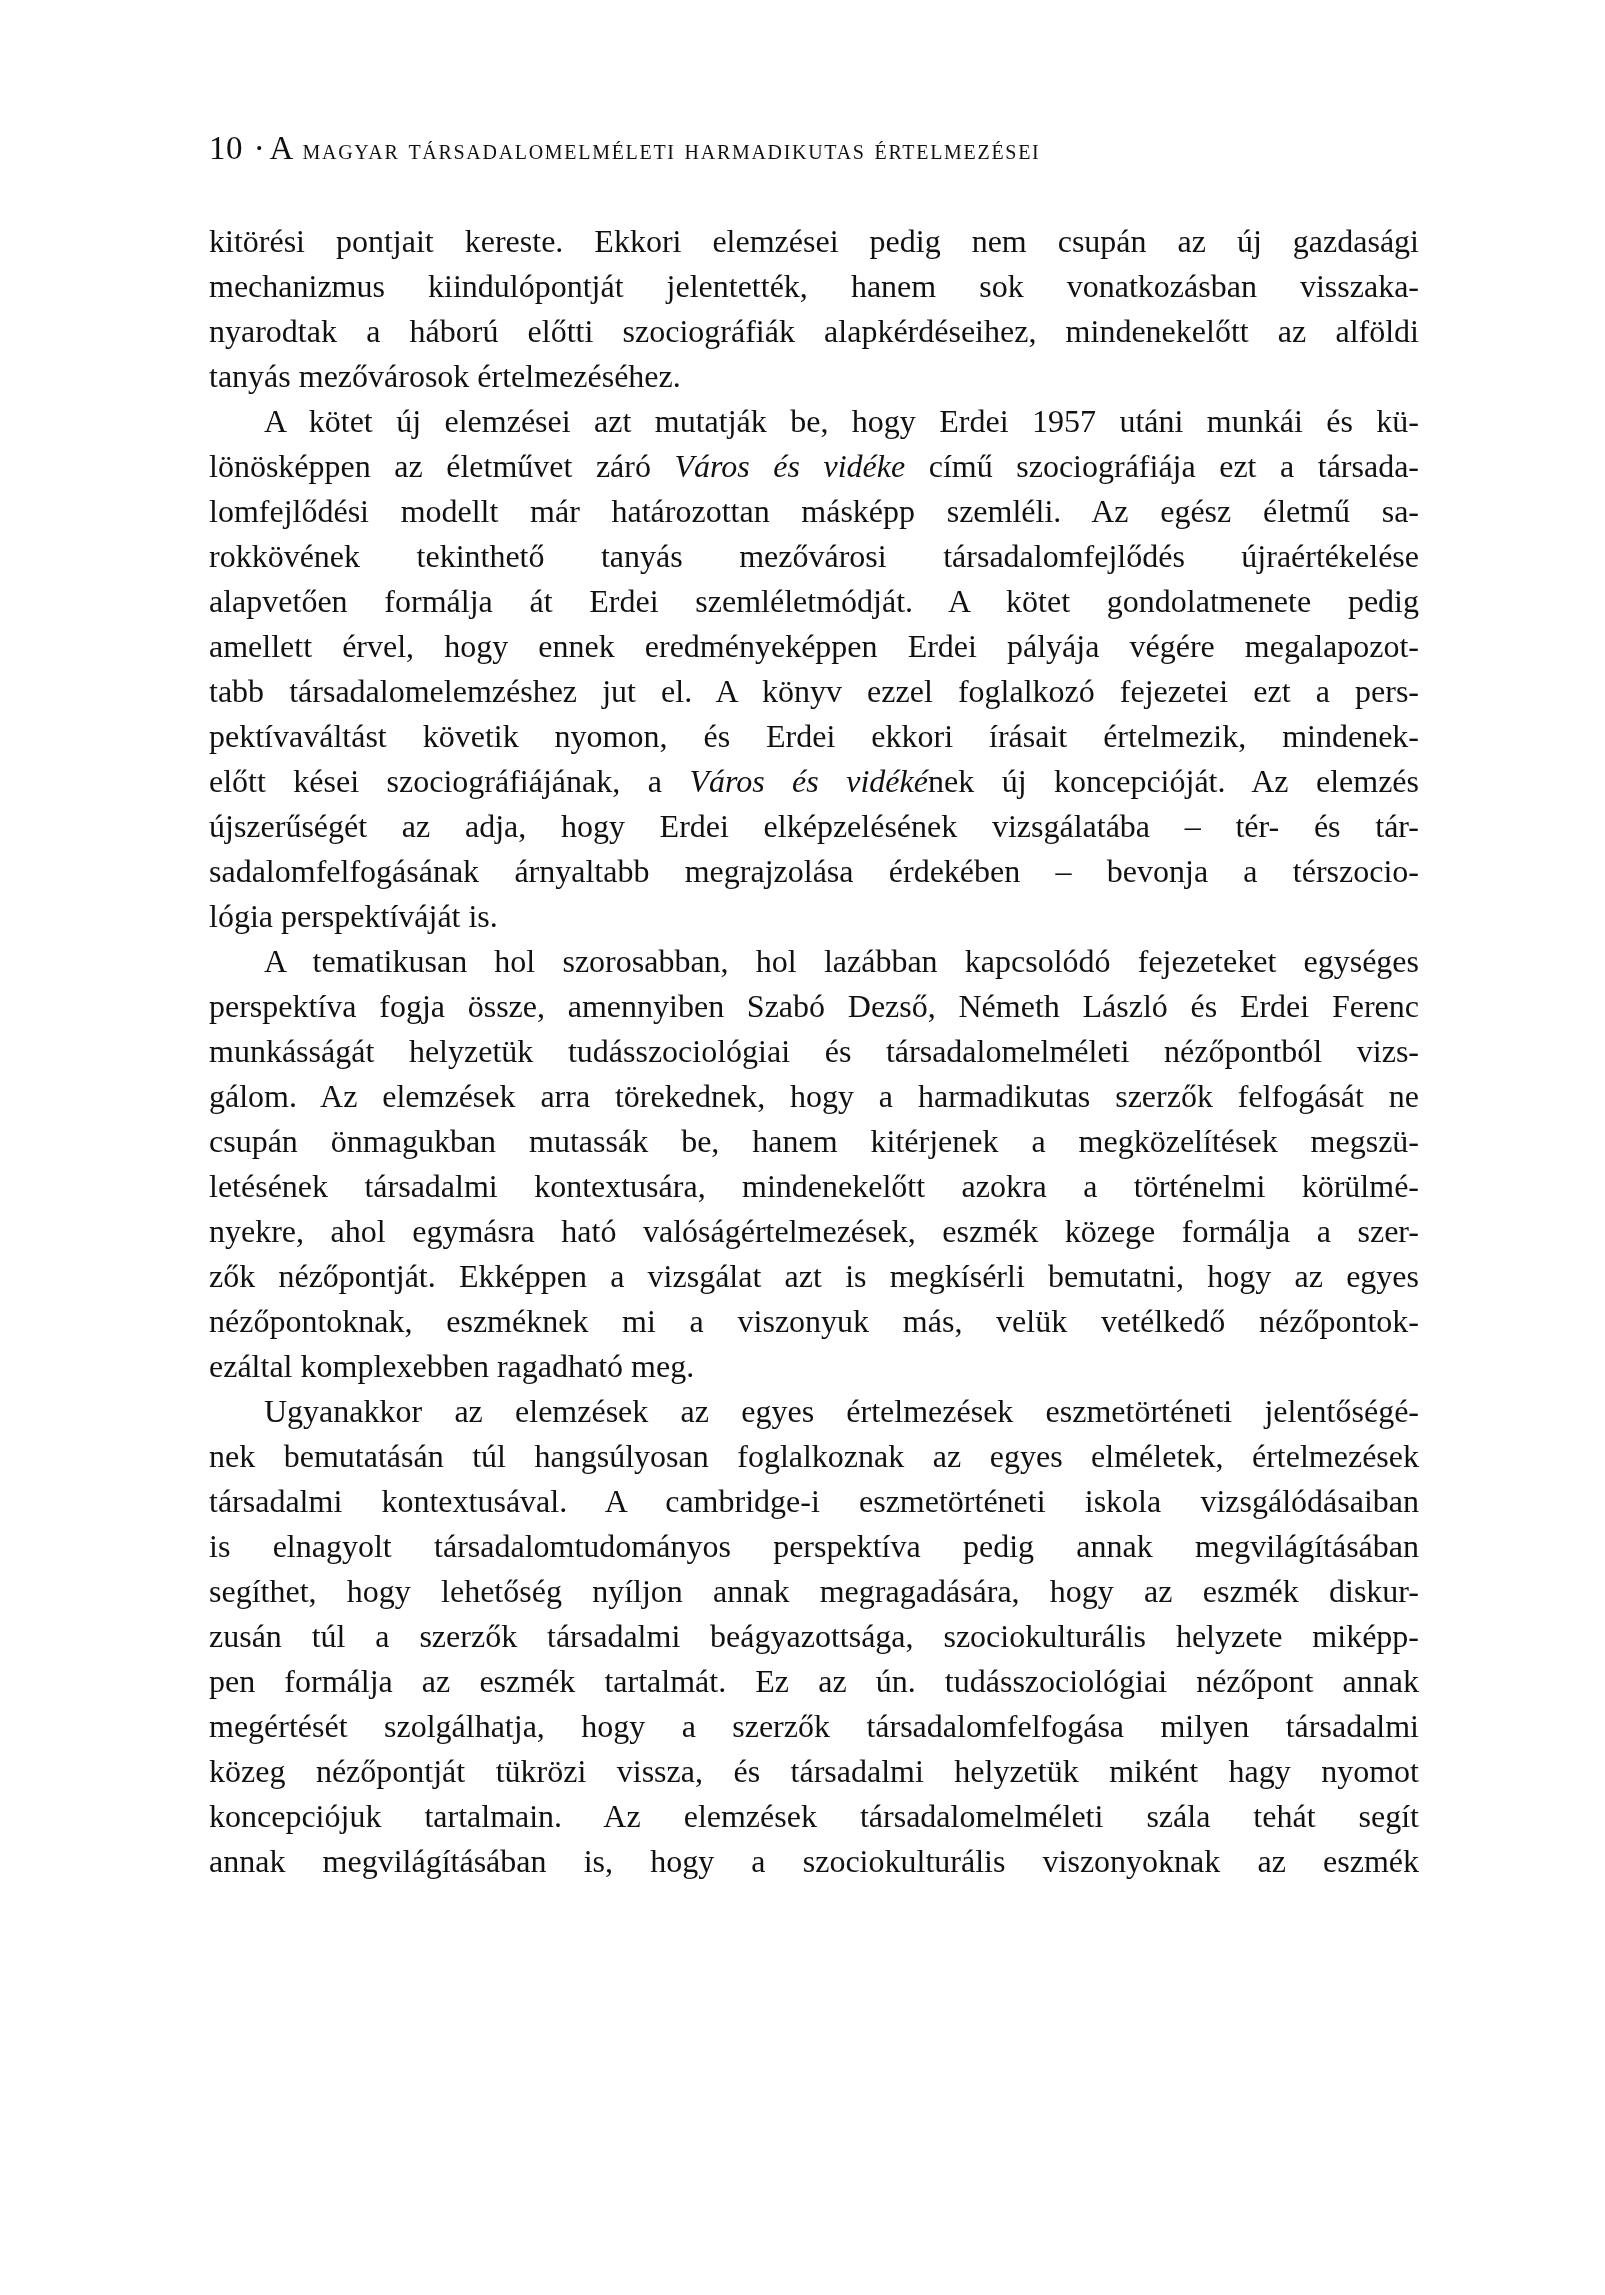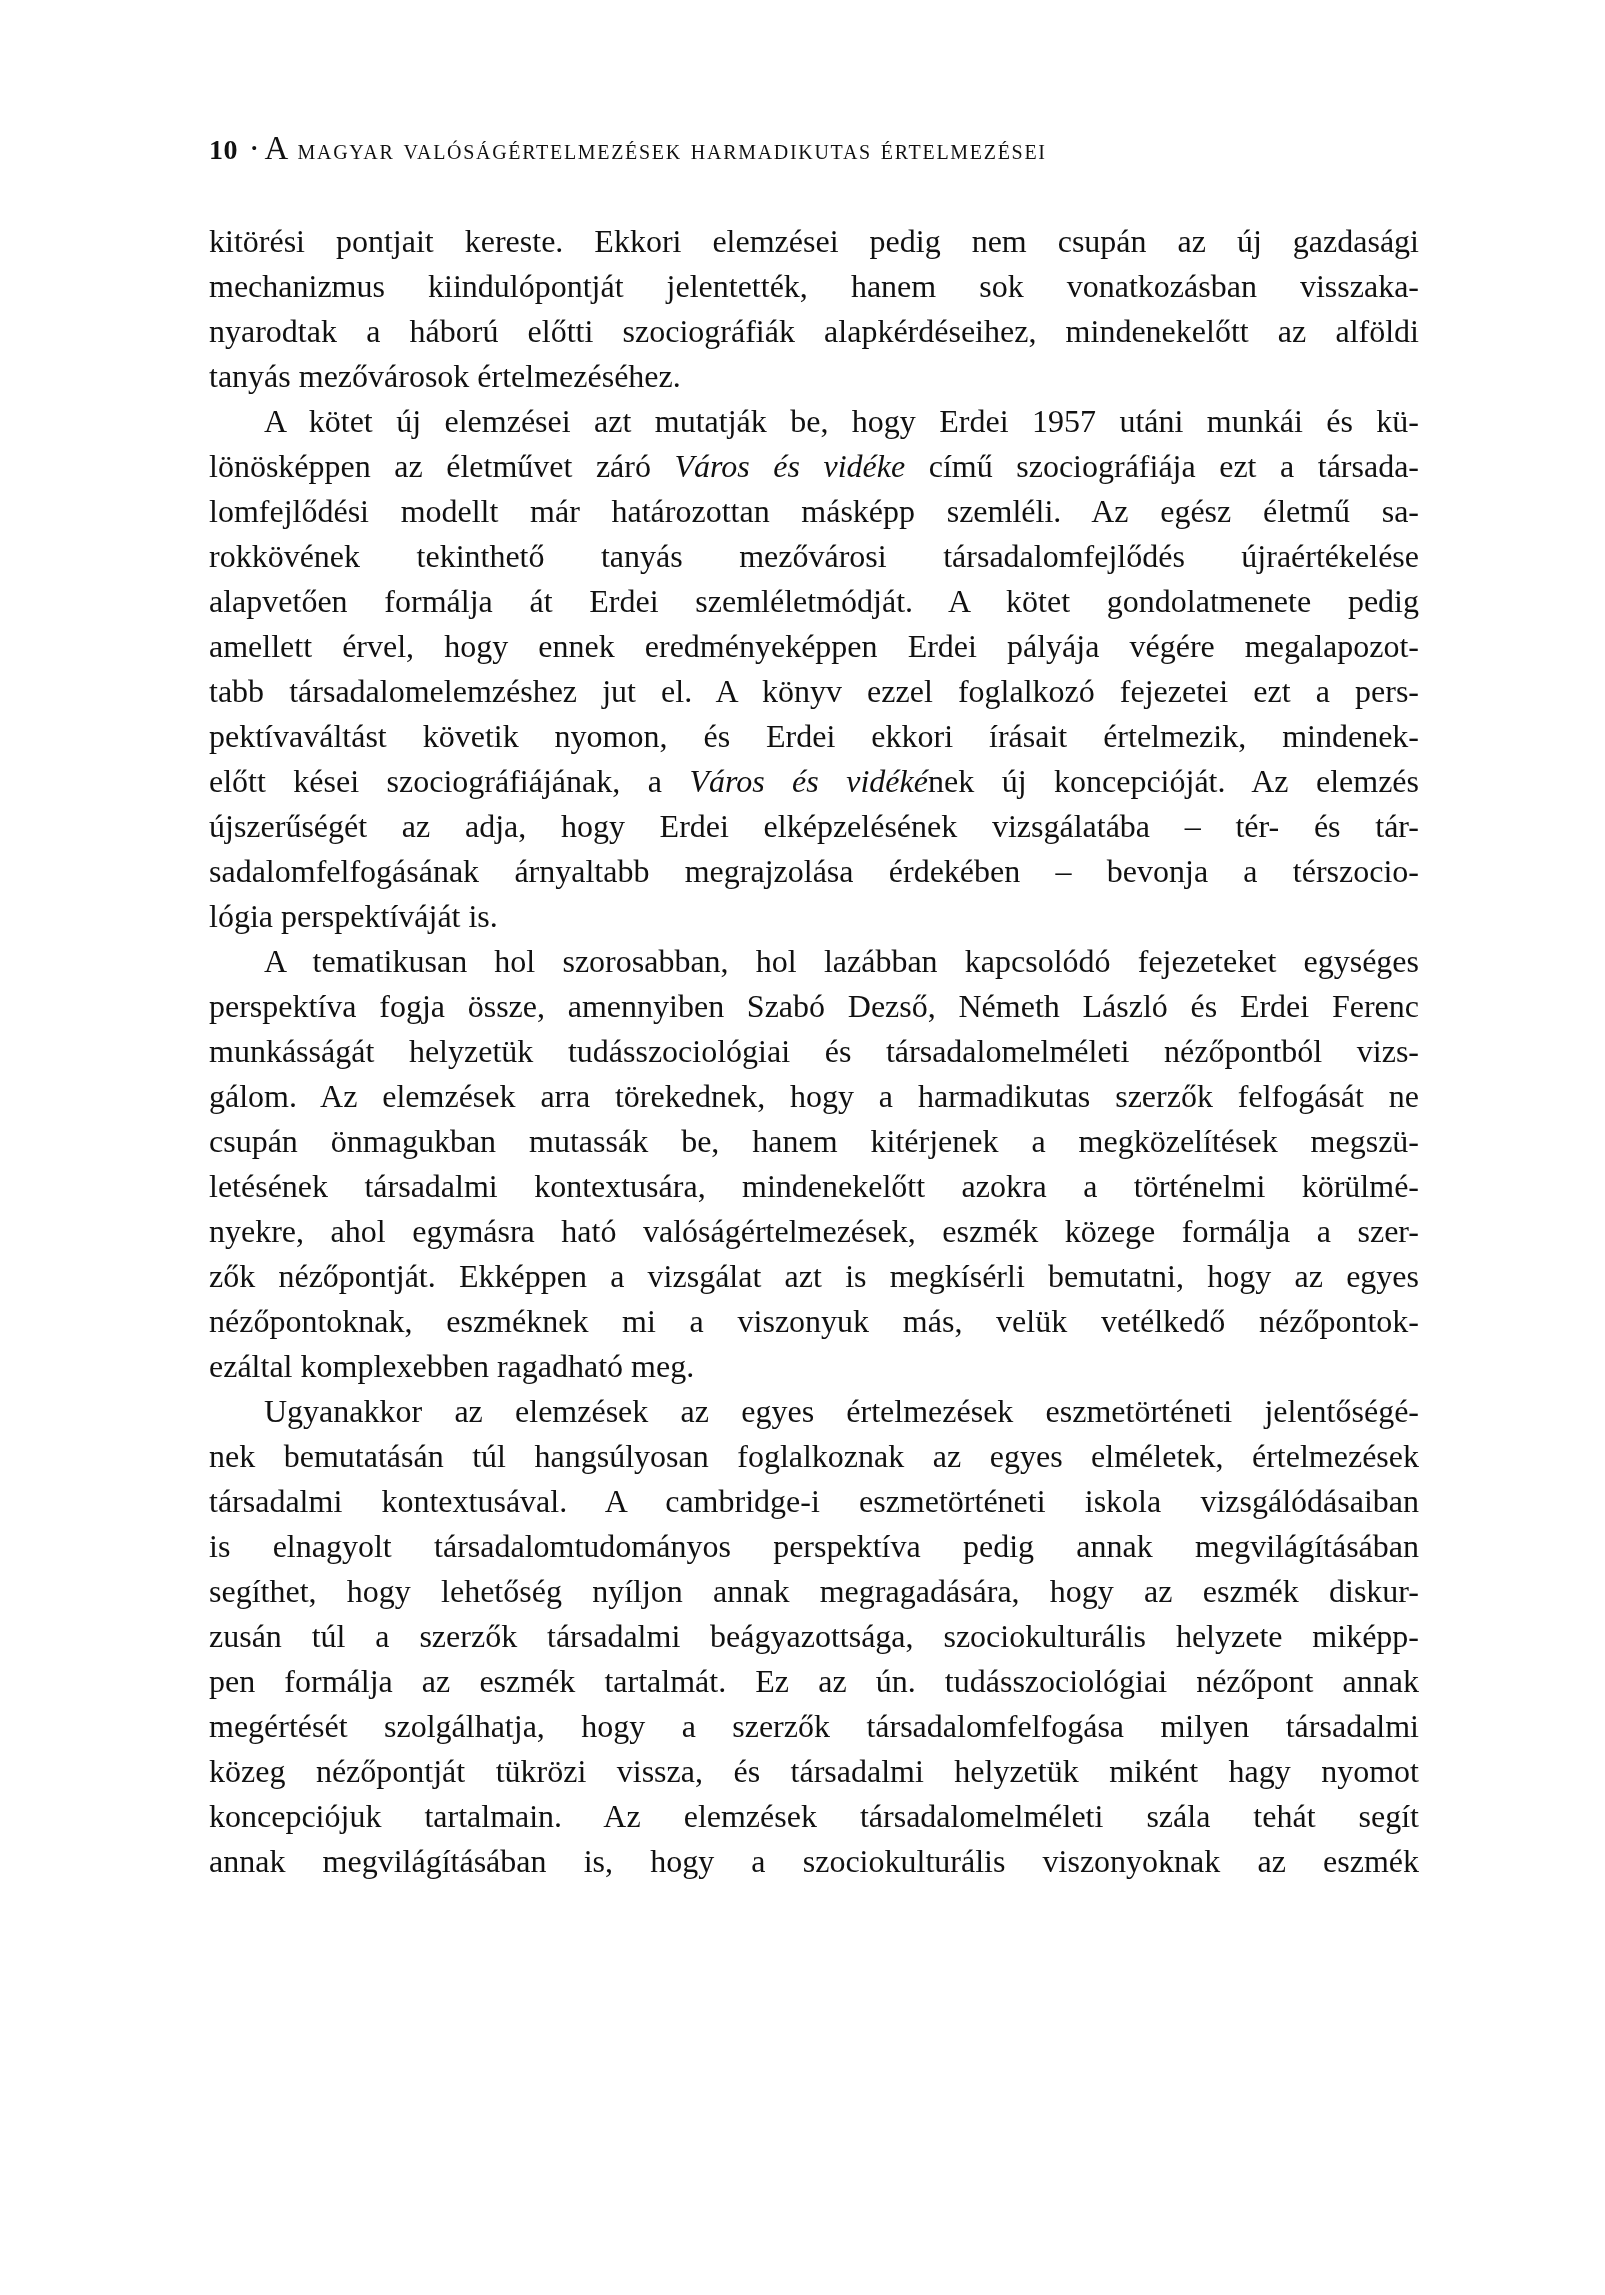--- a/index.html
+++ b/index.html
@@ -6,21 +6,21 @@
   body { width: 1605px; height: 2295px; position: relative; overflow: hidden; }
   .page {
     position: absolute; left: 0; top: 0; width: 1605px; height: 2295px;
     background: #ffffff; color: #111111;
     font-family: "Liberation Serif", "DejaVu Serif", serif;
   }
   .running-head {
     position: absolute; left: 209px; top: 129px; width: 1204px;
     font-size: 31px; line-height: 38px; letter-spacing: 0.4px; white-space: nowrap;
   }
-  .running-head .pnum { font-size: 28px; font-weight: bold; }
+  .running-head .pnum { font-size: 33px; }
   .running-head .bullet { display: inline-block; font-size: 17px; vertical-align: 5.2px; margin: 0 6.9px 0 5.2px; }
   .running-head .cap { font-size: 33px; }
   .running-head .sc { font-variant: small-caps; font-size: 29px; letter-spacing: 1.7px; }
   .body {
     position: absolute; left: 209px; top: 219px; width: 1210px;
   }
   .line {
     height: 45px; line-height: 45px; font-size: 32px;
     white-space: nowrap; text-align: justify; text-align-last: justify;
     overflow: visible;
@@ -28,21 +28,21 @@
   .line.last { text-align: center; text-align-last: left; }
   .line.indent { padding-left: 55px; }
   .line em { }
 </style>
 </head>
 <body>
 
 <div class="page">
   <div class="running-head">
     <span class="pnum">10</span>
-    <span class="bullet">•</span><span class="cap">A</span><span class="sc"> magyar valóságértelmezések harmadikutas értelmezései</span>
+    <span class="bullet">•</span><span class="cap">A</span><span class="sc"> magyar társadalomelméleti harmadikutas értelmezései</span>
   </div>
   <div class="body" id="body">
       <div>
         <div class="line">kitörési pontjait kereste. Ekkori elemzései pedig nem csupán az új gazdasági</div>
         <div class="line">mechanizmus kiindulópontját jelentették, hanem sok vonatkozásban visszaka-</div>
         <div class="line">nyarodtak a háború előtti szociográfiák alapkérdéseihez, mindenekelőtt az alföldi</div>
         <div class="line last">tanyás mezővárosok értelmezéséhez.</div>
       </div>
       <div>
         <div class="line indent">A kötet új elemzései azt mutatják be, hogy Erdei 1957 utáni munkái és kü-</div>

